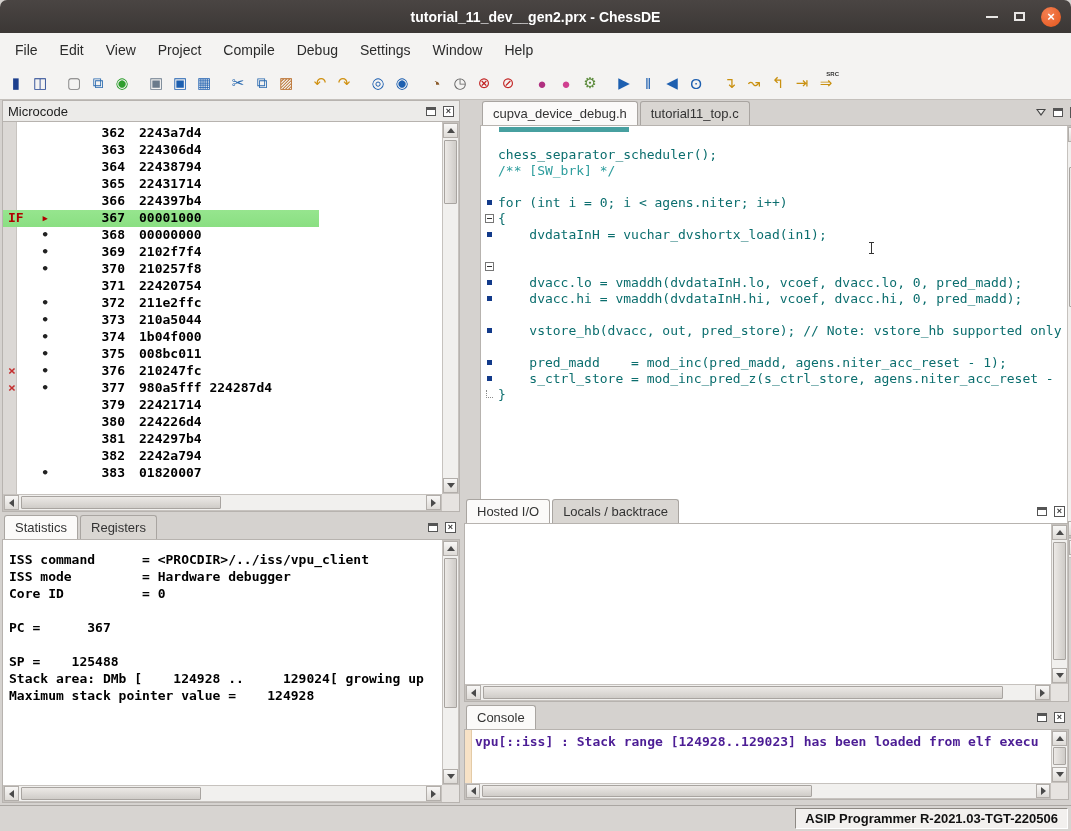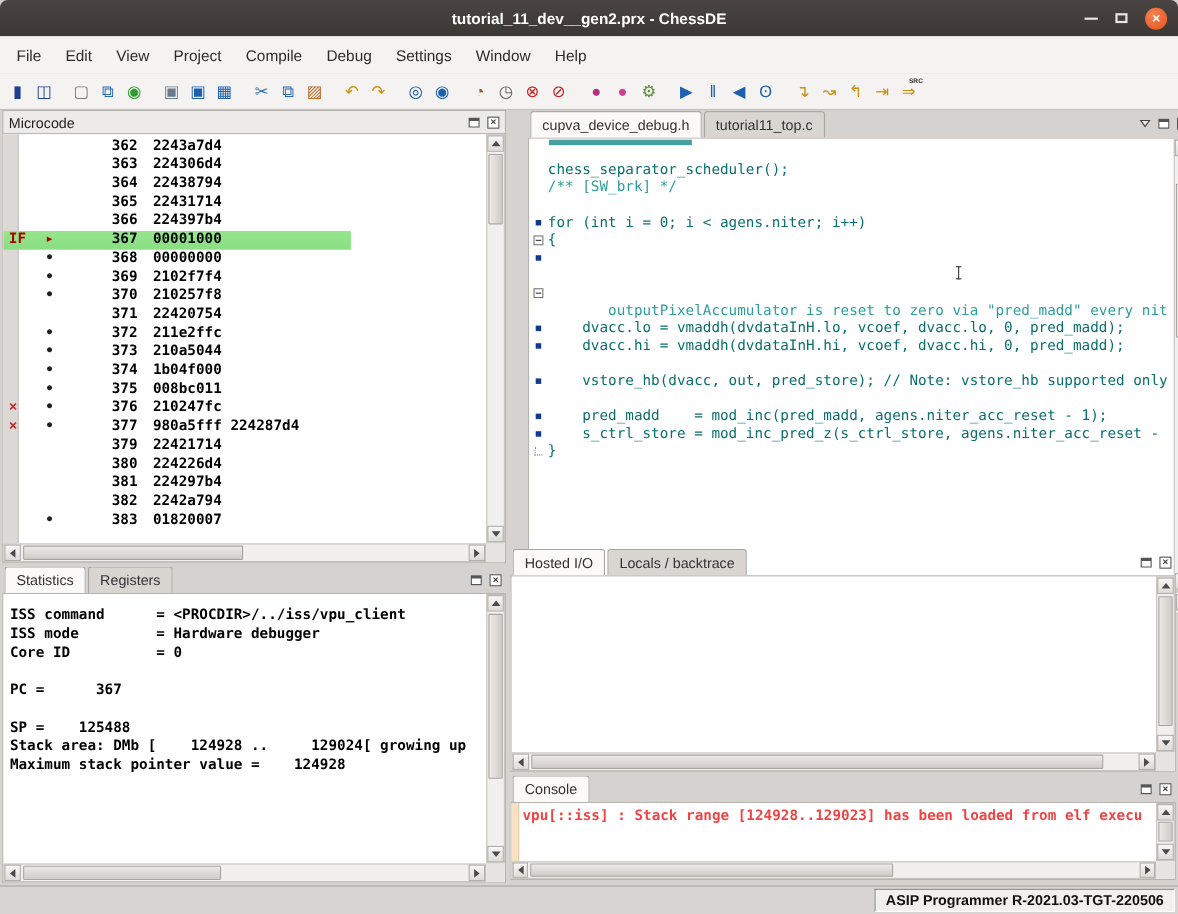--- a/index.html
+++ b/index.html
@@ -101,21 +101,21 @@
     color:#222;white-space:nowrap;}
   #ed-hscroll{position:relative;flex:1;background:#f1f0ee;border:1px solid #c6c2be;height:20px;}
   
   #iopanel{left:464px;top:499px;width:605px;height:203px;}
   #io-body{position:absolute;left:0;top:24px;right:0;bottom:0;background:#fff;border:1px solid #b7b3af;}
   
   #console{left:464px;top:705px;width:605px;height:95px;}
   #con-body{position:absolute;left:0;top:24px;right:0;bottom:0;background:#fff;border:1px solid #b7b3af;}
   #con-stripe{position:absolute;left:0;top:0;bottom:16px;width:7px;background:#f7e2c6;border-right:1px solid #e4cba6;}
   #console-lines{position:absolute;left:10px;top:0;right:17px;bottom:16px;overflow:hidden;padding-top:4px;}
-  .con-line{font:700 13px "DejaVu Sans Mono",monospace;color:#ef4444;white-space:pre;height:16px;}
+  .con-line{font:700 13px "DejaVu Sans Mono",monospace;color:#4c1d95;white-space:pre;height:16px;}
   
   #splitter-v{position:absolute;left:460px;top:100px;width:4px;bottom:26px;}
   #statusbar{position:absolute;left:0;bottom:0;width:100%;height:26px;background:#d7d4d1;
     border-top:1px solid #aaa6a2;display:flex;align-items:center;justify-content:flex-end;}
   #sb-box{margin-right:3px;background:#f2f0ee;border:1px solid;
     border-color:#8d8984 #ffffff #ffffff #8d8984;padding:2px 9px;
     font-weight:bold;font-size:13px;color:#111;}
 </style>
 </head>
 <body>
@@ -469,33 +469,30 @@
           <div class="ed-line">
             <span class="ed-g">
               <span class="ed-fold"></span>
             </span>
             <span class="ed-text">{</span>
           </div>
           <div class="ed-line">
             <span class="ed-g">
               <span class="ed-dot"></span>
             </span>
+            <span class="ed-text">    dvdataInH = vuchar_dvshortx_load(in1);</span>
           </div>
           <div class="ed-line">
             <span class="ed-g"></span>
             <span class="ed-text"></span>
           </div>
           <div class="ed-line">
             <span class="ed-g">
               <span class="ed-fold"></span>
             </span>
-          </div>
-          <div class="ed-line">
-            <span class="ed-g"></span>
-            <span class="ed-text comment">       outputPixelAccumulator is reset to zero via "pred_madd" every nit</span>
           </div>
           <div class="ed-line">
             <span class="ed-g">
               <span class="ed-dot"></span>
             </span>
             <span class="ed-text">    dvacc.lo = vmaddh(dvdataInH.lo, vcoef, dvacc.lo, 0, pred_madd);</span>
           </div>
           <div class="ed-line">
             <span class="ed-g">
               <span class="ed-dot"></span>

